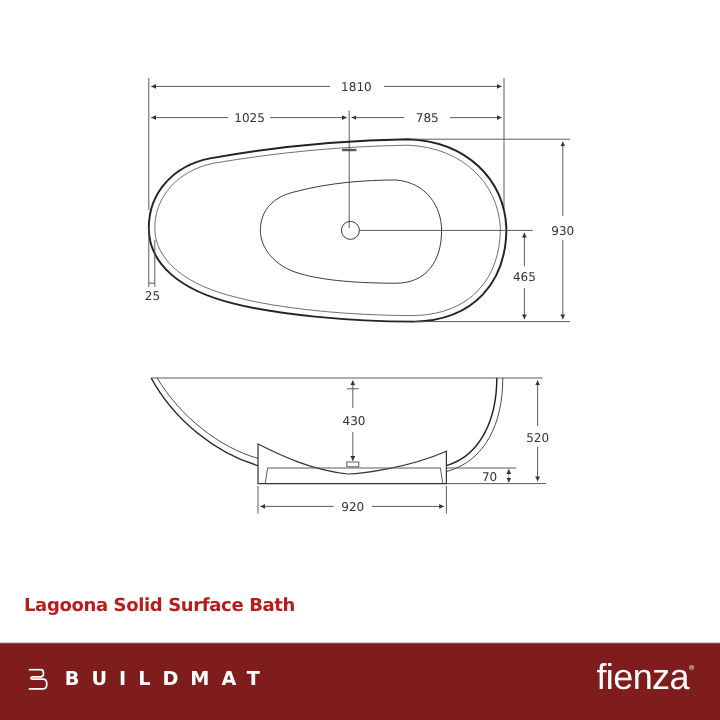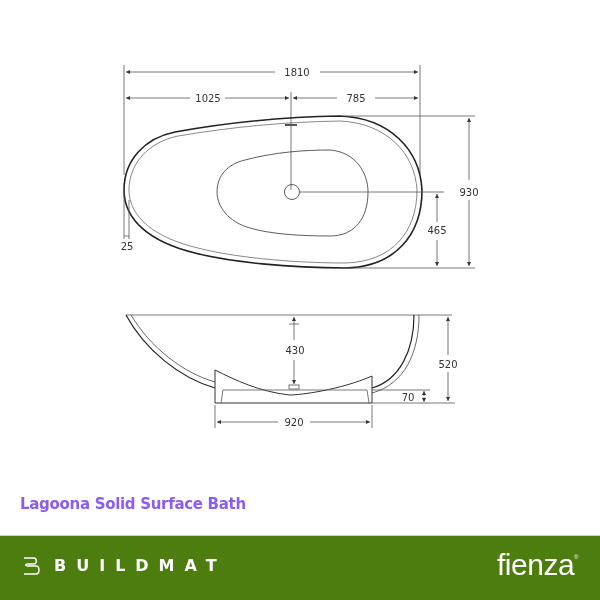--- a/index.html
+++ b/index.html
@@ -1,20 +1,20 @@
 <!DOCTYPE html>
 <html><head>
 <meta charset="utf-8">
 <style>
   html, body { margin:0; padding:0; }
   body { width:600px; height:600px; background:#ffffff; position:relative; overflow:hidden; font-family:"Liberation Sans", sans-serif; }
   #drawing { position:absolute; left:0; top:0; width:600px; height:535px; }
   .dimtxt { font-family:"DejaVu Sans", sans-serif; font-size:10px; fill:#333; }
-  .title { position:absolute; left:20px; top:495px; font-size:15px; font-weight:bold; color:#8b5cf6; font-family:"DejaVu Sans", sans-serif; letter-spacing:-0.3px; }
-  .footer { position:absolute; left:0; top:535px; width:600px; height:65px; background:#4d7c0f; border-top:1px solid #cfcfcf; }
+  .title { position:absolute; left:20px; top:495px; font-size:15px; font-weight:bold; color:#b91c1c; font-family:"DejaVu Sans", sans-serif; letter-spacing:-0.3px; }
+  .footer { position:absolute; left:0; top:535px; width:600px; height:65px; background:#7f1d1d; border-top:1px solid #cfcfcf; }
   .buildmat { position:absolute; left:22px; top:20px; display:flex; align-items:center; }
   .buildmat-text { color:#fff; font-family:"DejaVu Sans", sans-serif; font-weight:bold; font-size:16px; letter-spacing:10px; margin-left:12px; }
   .fienza { position:absolute; right:22px; top:12px; color:#fff; font-family:"Liberation Sans", sans-serif; font-size:30px; letter-spacing:-0.5px; }
   .fienza sup { font-size:6px; vertical-align:top; position:relative; top:6px; }
 </style>
 </head>
 <body>
 
 <svg id="drawing" viewBox="0 0 600 535" xmlns="http://www.w3.org/2000/svg">
   <defs>

